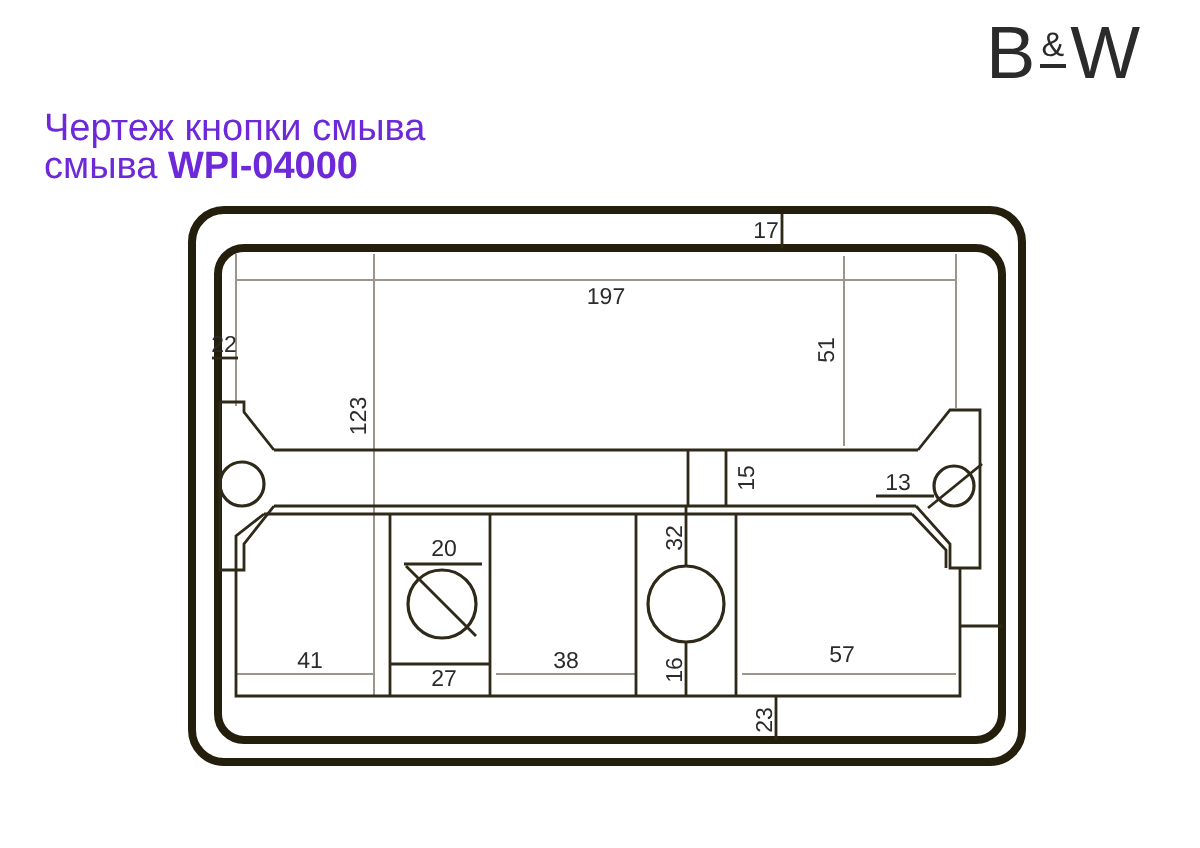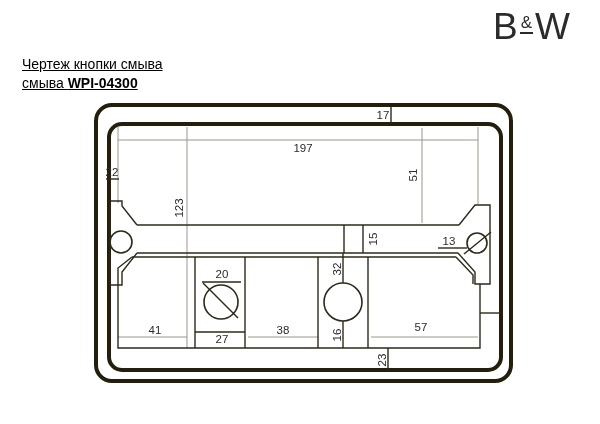--- a/index.html
+++ b/index.html
@@ -28,45 +28,44 @@
     font-weight:100;
     font-size:17px;
     line-height:15px;
     margin:3px 2px 0 2px;
     padding:0 1px 2px 1px;
     border-bottom:2px solid #2b2b2b;
   }
   .title-block{
     position:absolute;
     left:22px;top:55px;
-    font-size:14px;
+    font-size:19px;
     line-height:19px;
-    color:#000000;
-    text-decoration:underline;
+    color:#6d28d9;
   }
   .title-block .series b{font-weight:bold;}
   svg{position:absolute;left:0;top:0;}
   svg text{
     font-family:"Liberation Sans", sans-serif;
     font-size:11.5px;
     fill:#2b2b2b;
   }
 </style>
 </head>
 <body>
 
 <div class="logo">
   <span class="big">B</span>
   <span class="amp">&amp;</span>
   <span class="big">W</span>
 </div>
 
 <div class="title-block">
   <div>Чертеж кнопки смыва</div>
-  <div class="series"><span>смыва </span><b>WPI-04300</b></div>
+  <div class="series"><span>смыва </span><b>WPI-04000</b></div>
 </div>
 
 <svg width="600" height="424" viewBox="0 0 600 424">
 
   <g>
     <rect x="96" y="105" width="415" height="276" rx="16" fill="none" stroke="#241e0c" stroke-width="4"></rect>
     <rect x="109" y="124" width="392" height="246" rx="13" fill="none" stroke="#241e0c" stroke-width="4"></rect>
   </g>
 
   <g stroke="#9c958a" stroke-width="1" fill="none">

